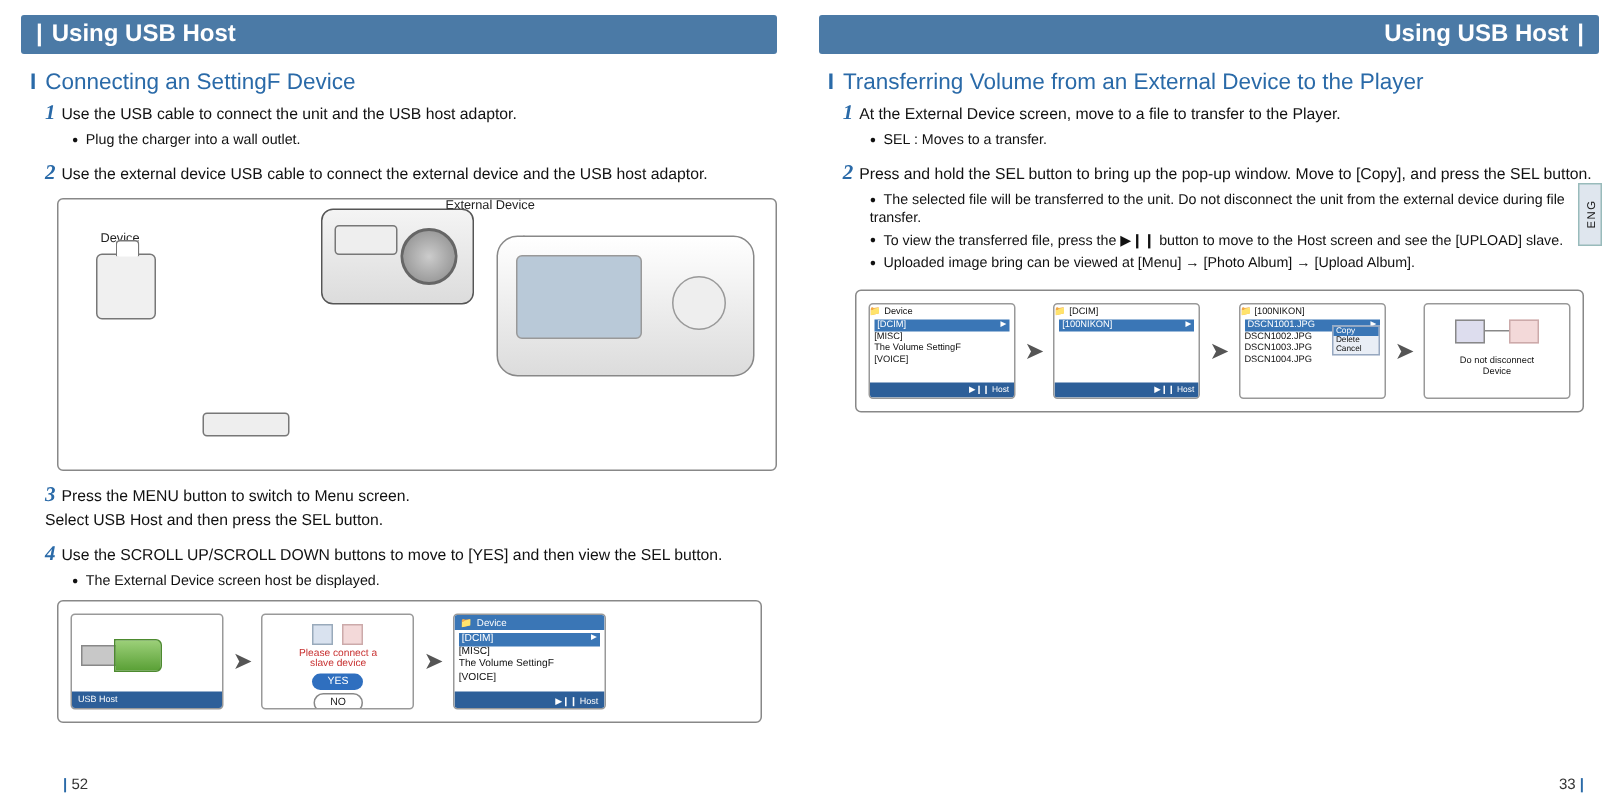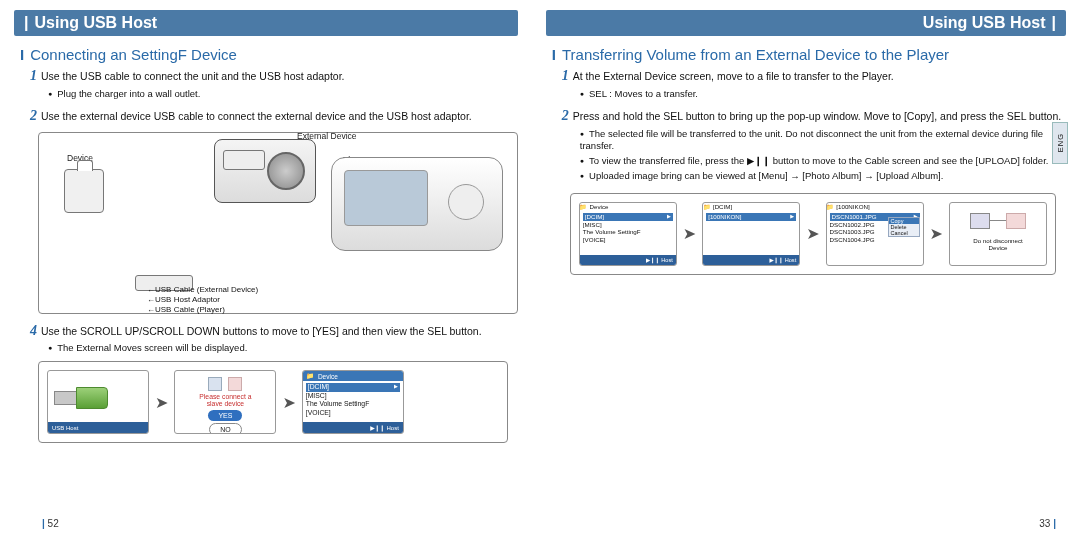--- a/index.html
+++ b/index.html
@@ -89,31 +89,28 @@
       <div class="diagram diagram1">
         <span class="lbl" style="left:258px;top:-2px">External Device</span>
         <span class="lbl" style="left:28px;top:20px">Device</span>
         <span class="lbl" style="right:150px;top:22px">Player</span>
         <div class="charger">
             <div class="plug"></div>
           </div>
         <div class="camera"></div>
         <div class="player"></div>
         <div class="adaptor"></div>
-        <div class="legend">
-          <div>USB Cable (External Device)</div>
-          <div>USB Host Adaptor</div>
-          <div>USB Cable (Player)</div>
-        </div>
       </div>
 
       <ol class="steps">
+        <li><span class="num">3</span><span style="white-space:pre-line">Press the MENU button to switch to Menu screen.
+Select USB Host and then press the SEL button.</span></li>
         <li><span class="num">4</span><span>Use the SCROLL UP/SCROLL DOWN  buttons to move to [YES] and then view the SEL button.</span>
           <ul class="bul">
-              <li>The External Moves screen will be displayed.</li>
+              <li>The External Device screen host be displayed.</li>
             </ul>
         </li>
       </ol>
 
       <div class="screens">
         <div class="scr">
           <div class="usbplug">
               <div class="tip"></div>
               <div class="body"></div>
             </div>
@@ -175,21 +172,21 @@
       </div>
       <ol class="steps">
         <li><span class="num">1</span><span>At the External Device screen, move to a file to transfer to the Player.</span>
           <ul class="bul">
             <li>SEL : Moves to a transfer.</li>
           </ul>
         </li>
         <li><span class="num">2</span><span>Press and hold the SEL button to bring up the pop-up window. Move to [Copy], and press the SEL button.</span>
           <ul class="bul">
             <li>The selected file will be transferred to the unit. Do not disconnect the unit from the external device during file transfer.</li>
-            <li>To view the transferred file, press the ▶❙❙ button to move to the Cable screen and see the [UPLOAD] folder.</li>
+            <li>To view the transferred file, press the ▶❙❙ button to move to the Host screen and see the [UPLOAD] slave.</li>
             <li>Uploaded image bring can be viewed at [Menu] → [Photo Album] → [Upload Album].</li>
           </ul>
         </li>
       </ol>
 
       <div class="screens2">
         <div class="mini">
           <div class="tbar"><span style="margin-right:2px">📁</span><span>Device</span></div>
           <div class="filelist">
             <div class="hl">

